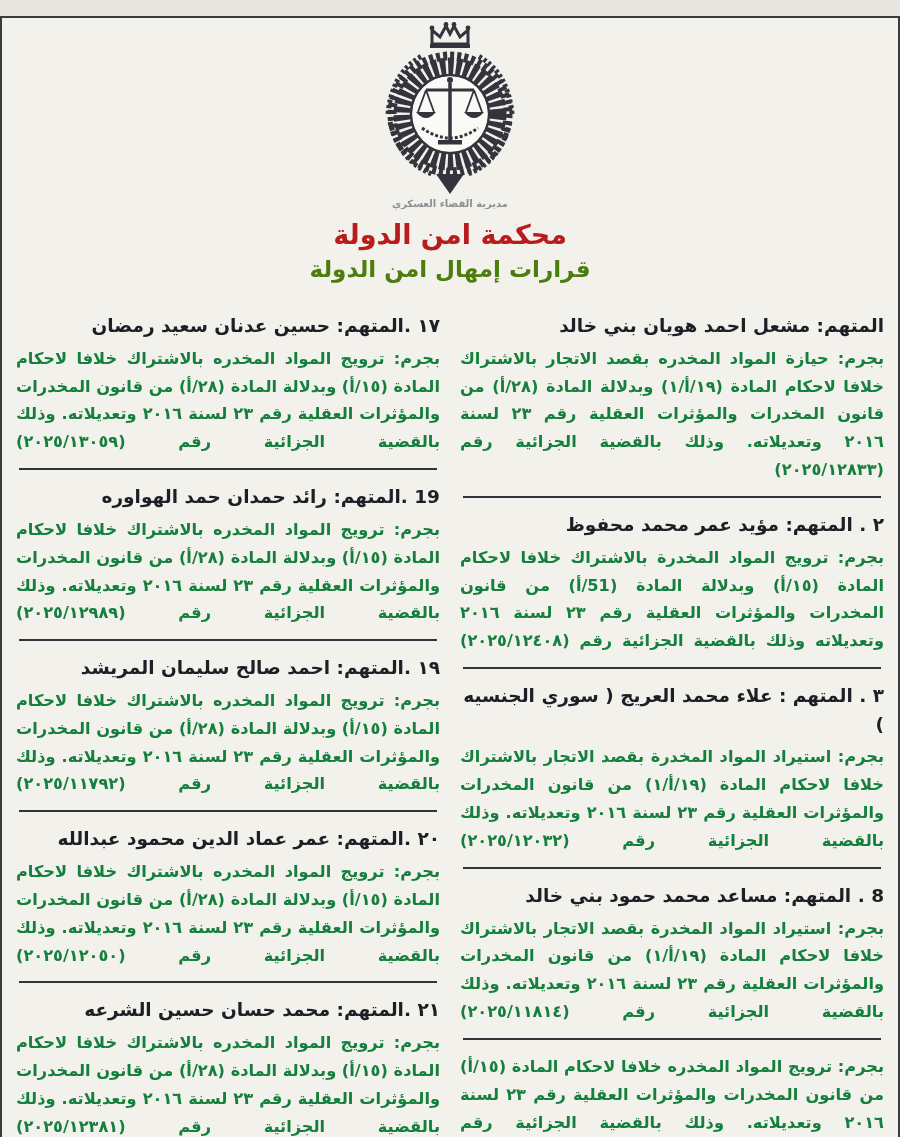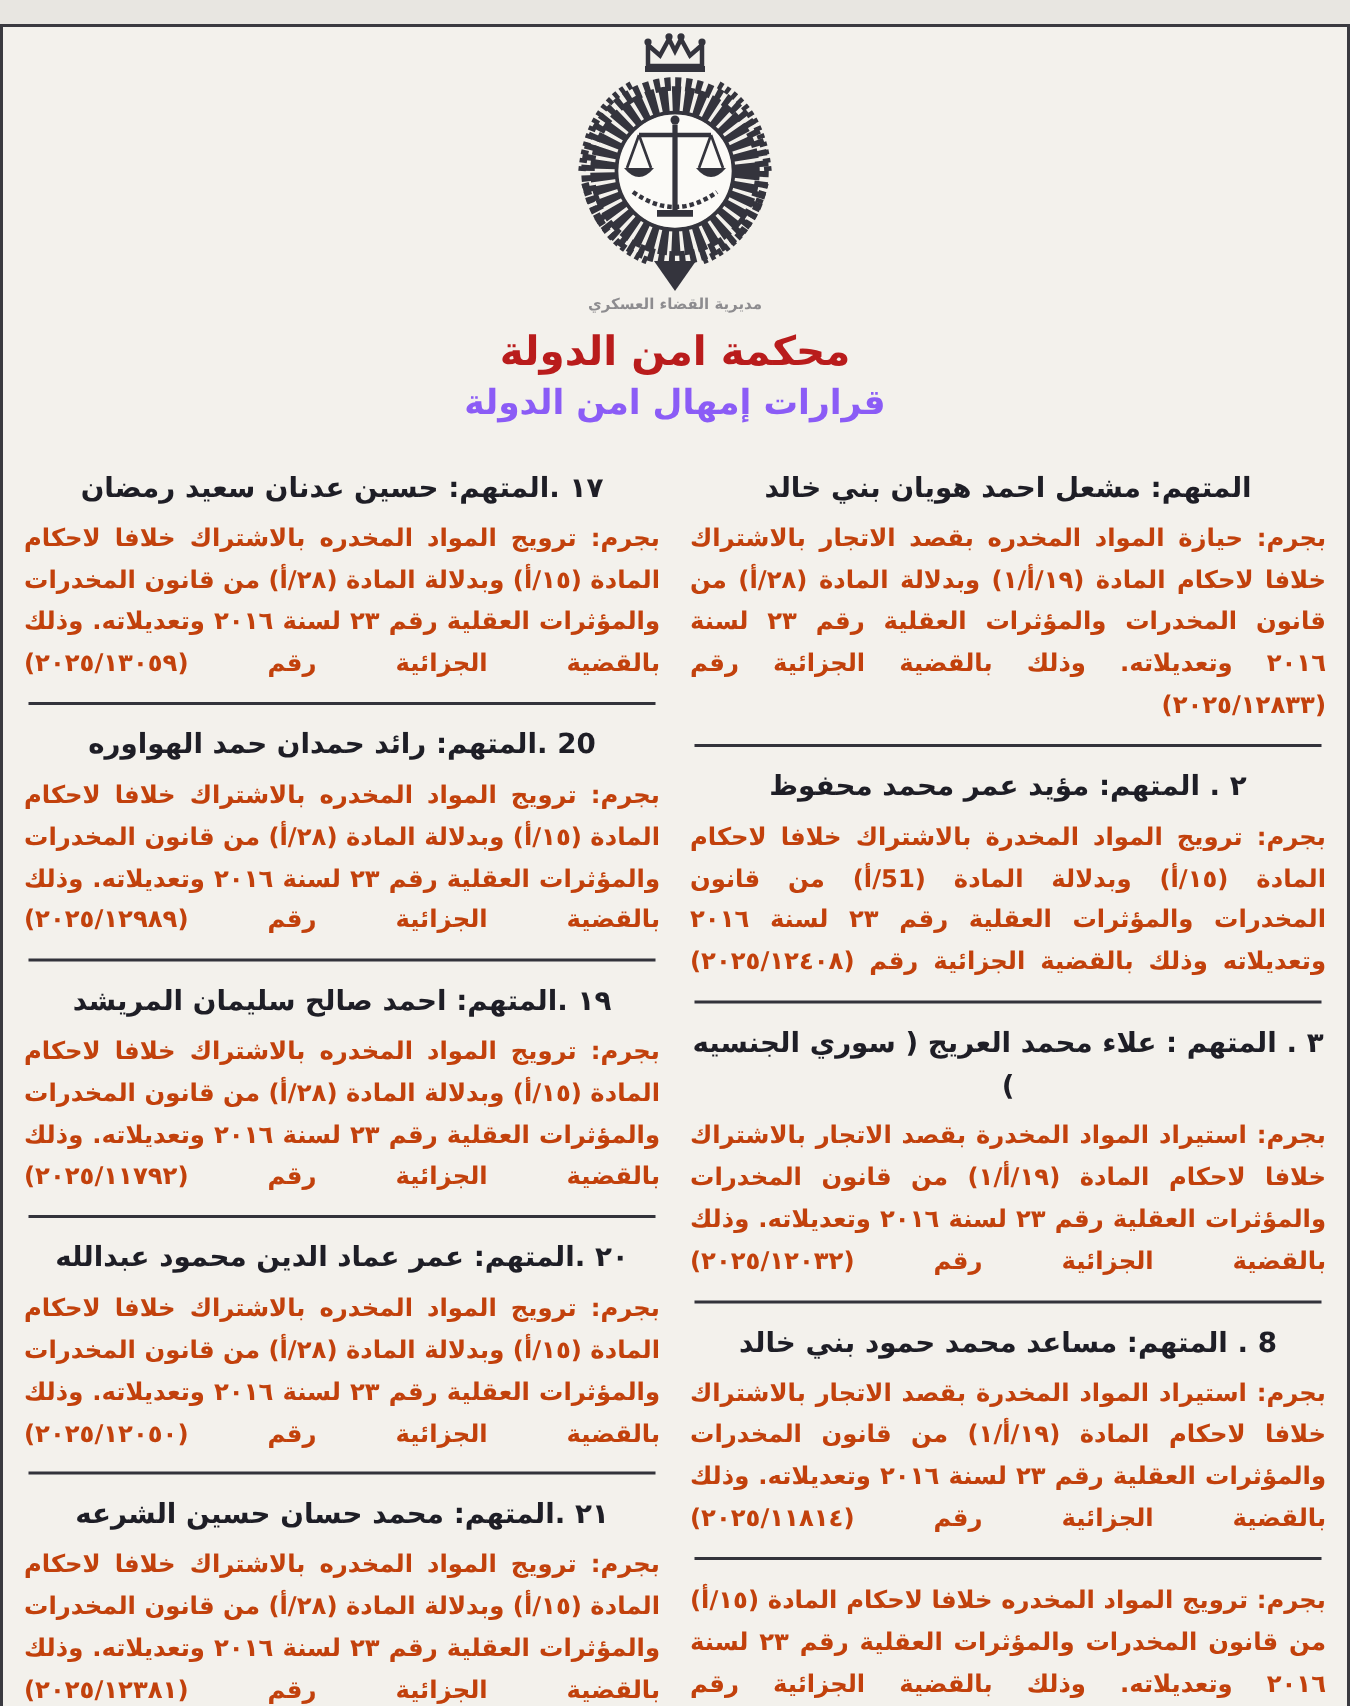--- a/index.html
+++ b/index.html
@@ -23,39 +23,39 @@
   .crest{display:block;margin:0 auto;}
   .logo-caption{
     font-size:10px;font-weight:700;color:#4a4a52;
     opacity:.6;filter:blur(.4px);
     margin-top:-2px;letter-spacing:1px;
   }
   .main-title{
     font-size:27px;font-weight:700;margin:10px 0 2px;color:#b91c1c;
   }
   .sub-title{
-    font-size:23px;font-weight:700;margin:6px 0 0;color:#8b5cf6;
+    font-size:23px;font-weight:700;margin:6px 0 0;color:#4d7c0f;
   }
   
   .cols{
     position:absolute;top:292px;right:0;left:0;bottom:0;
     display:flex;flex-direction:row;
     padding:0 14px;gap:20px;
     box-sizing:border-box;
   }
   .col{flex:1 1 0;min-width:0;}
   .entry{margin:0 0 4px;}
   .entry-title{
-    font-size:18.5px;font-weight:700;text-align:center;
+    font-size:18.5px;font-weight:700;
     margin:2px 0 4px;color:#1e1e26;line-height:1.55;
   }
   .charge{
     font-size:16.2px;font-weight:700;line-height:1.72;
     text-align:justify;text-align-last:justify;
-    margin:2px 0 0;color:#c2410c;
+    margin:2px 0 0;color:#15803d;
   }
   .rule{
     border:0;border-top:2px solid #33333b;
     margin:12px 3px 13px;height:0;
   }
   .ink{stroke:#34343d;fill:none;}
   .ink-fill{fill:#34343d;stroke:none;}
 </style>
 </head>
 <body>
@@ -130,21 +130,21 @@
           <p class="charge">بجرم: ترويج المواد المخدره خلافا لاحكام المادة (١٥/أ) من قانون المخدرات والمؤثرات العقلية رقم ٢٣ لسنة ٢٠١٦ وتعديلاته. وذلك بالقضية الجزائية رقم (٢٠٢٥/١٢٤٠٥)</p>
         </article>
       </div>
       <div class="col">
         <article class="entry">
           <h3 class="entry-title">١٧ .المتهم: حسين عدنان سعيد رمضان</h3>
           <p class="charge">بجرم: ترويج المواد المخدره بالاشتراك خلافا لاحكام المادة (١٥/أ) وبدلالة المادة (٢٨/أ) من قانون المخدرات والمؤثرات العقلية رقم ٢٣ لسنة ٢٠١٦ وتعديلاته. وذلك بالقضية الجزائية رقم (٢٠٢٥/١٣٠٥٩)</p>
         </article>
         <div class="rule"></div>
         <article class="entry">
-          <h3 class="entry-title">20 .المتهم: رائد حمدان حمد الهواوره</h3>
+          <h3 class="entry-title">19 .المتهم: رائد حمدان حمد الهواوره</h3>
           <p class="charge">بجرم: ترويج المواد المخدره بالاشتراك خلافا لاحكام المادة (١٥/أ) وبدلالة المادة (٢٨/أ) من قانون المخدرات والمؤثرات العقلية رقم ٢٣ لسنة ٢٠١٦ وتعديلاته. وذلك بالقضية الجزائية رقم (٢٠٢٥/١٢٩٨٩)</p>
         </article>
         <div class="rule"></div>
         <article class="entry">
           <h3 class="entry-title">١٩ .المتهم: احمد صالح سليمان المريشد</h3>
           <p class="charge">بجرم: ترويج المواد المخدره بالاشتراك خلافا لاحكام المادة (١٥/أ) وبدلالة المادة (٢٨/أ) من قانون المخدرات والمؤثرات العقلية رقم ٢٣ لسنة ٢٠١٦ وتعديلاته. وذلك بالقضية الجزائية رقم (٢٠٢٥/١١٧٩٢)</p>
         </article>
         <div class="rule"></div>
         <article class="entry">
           <h3 class="entry-title">٢٠ .المتهم: عمر عماد الدين محمود عبدالله</h3>

